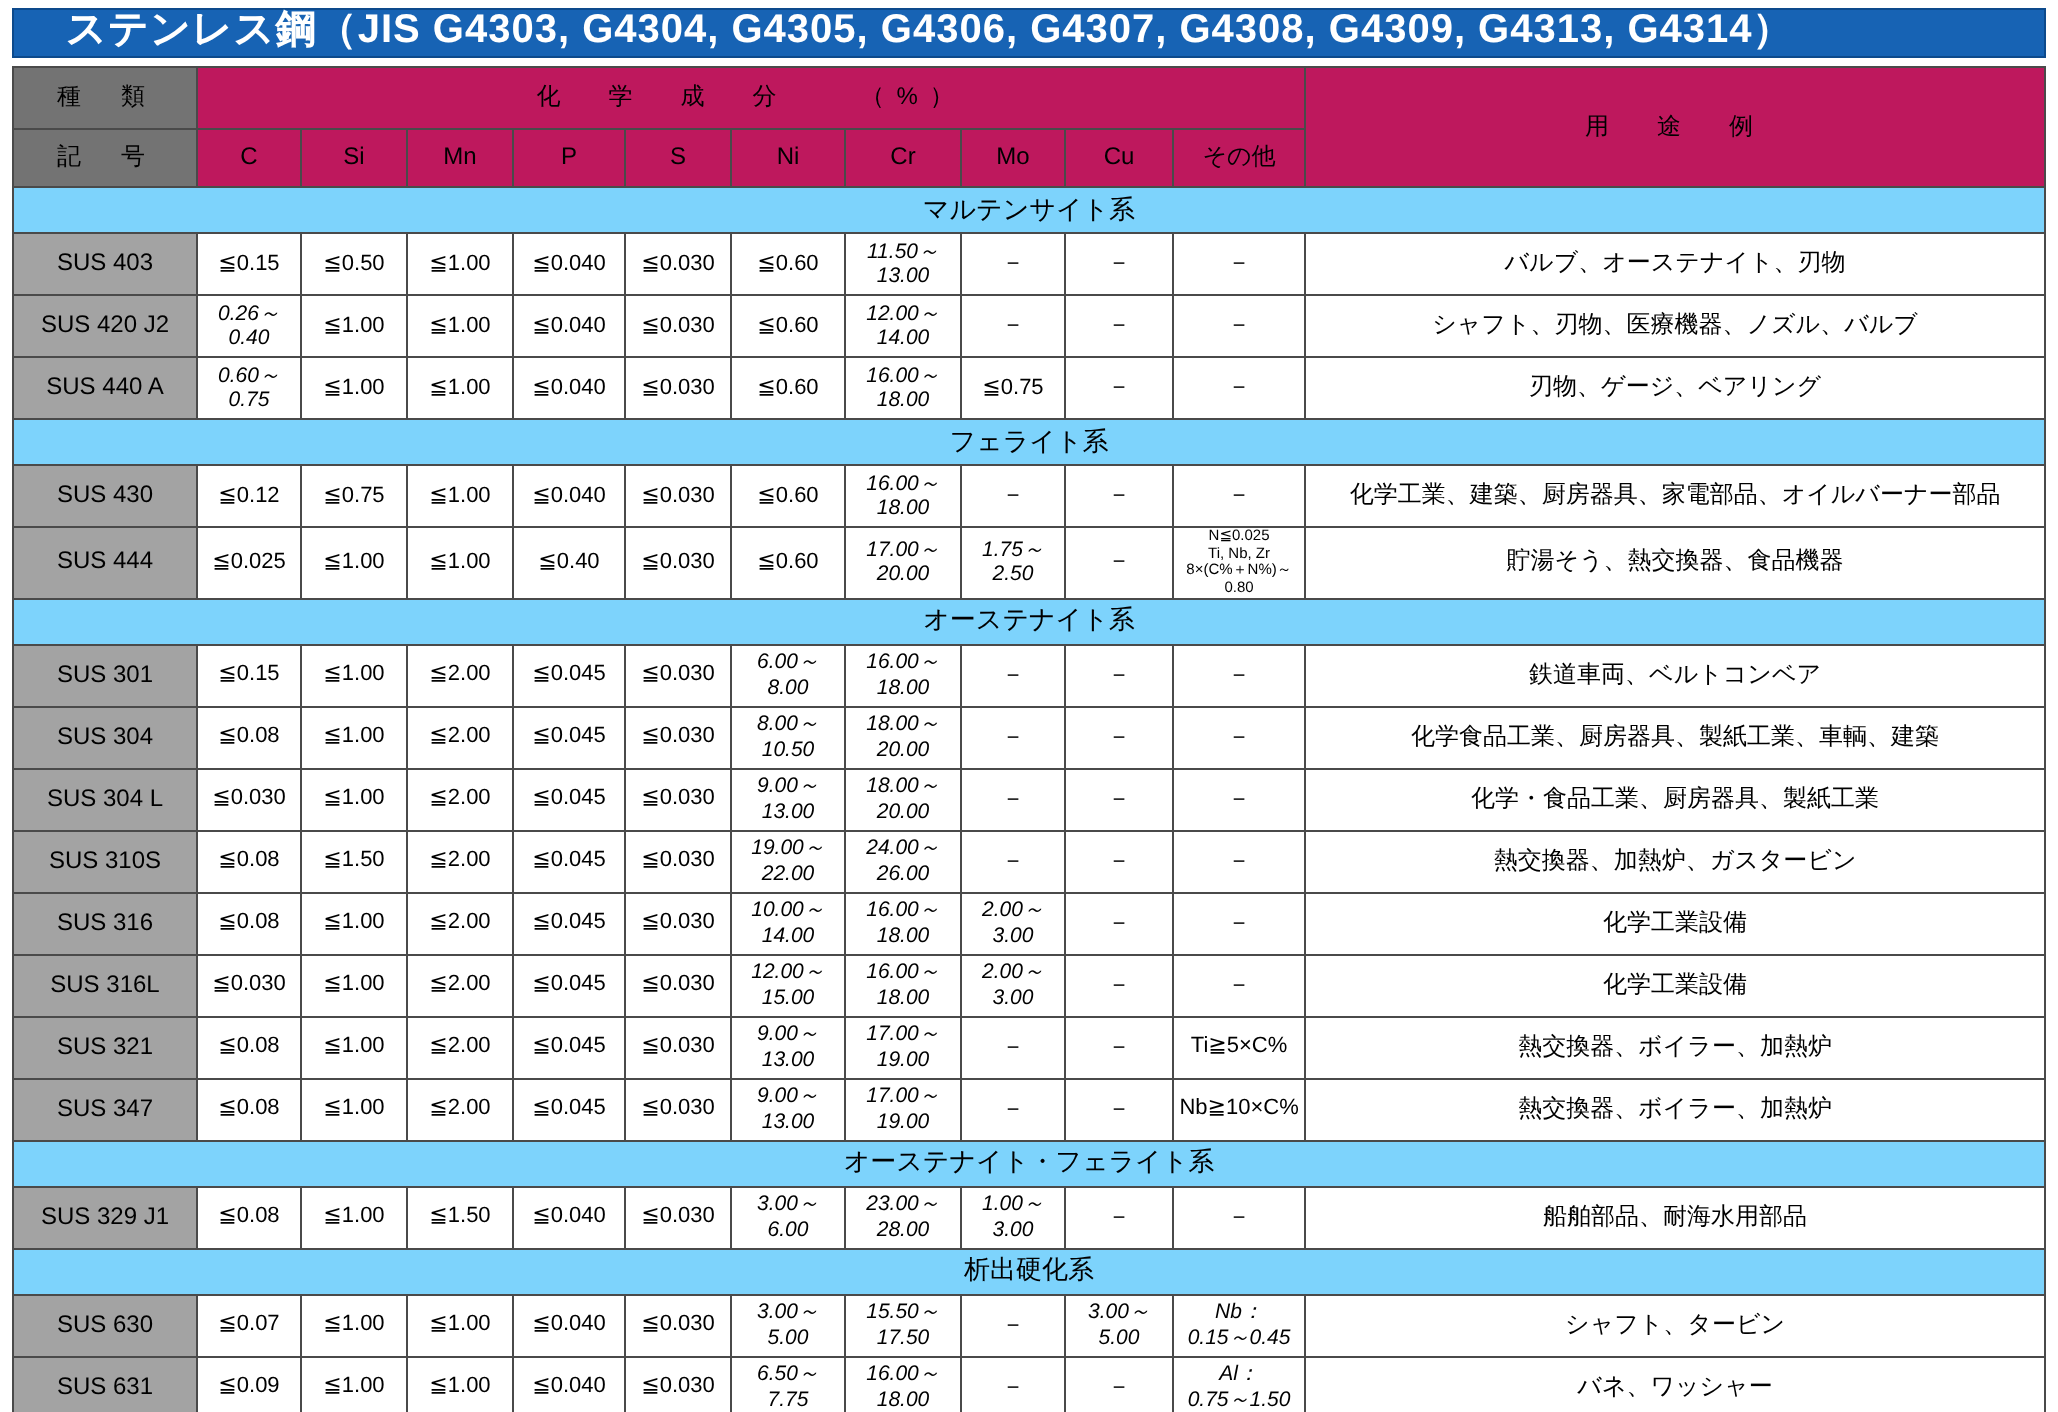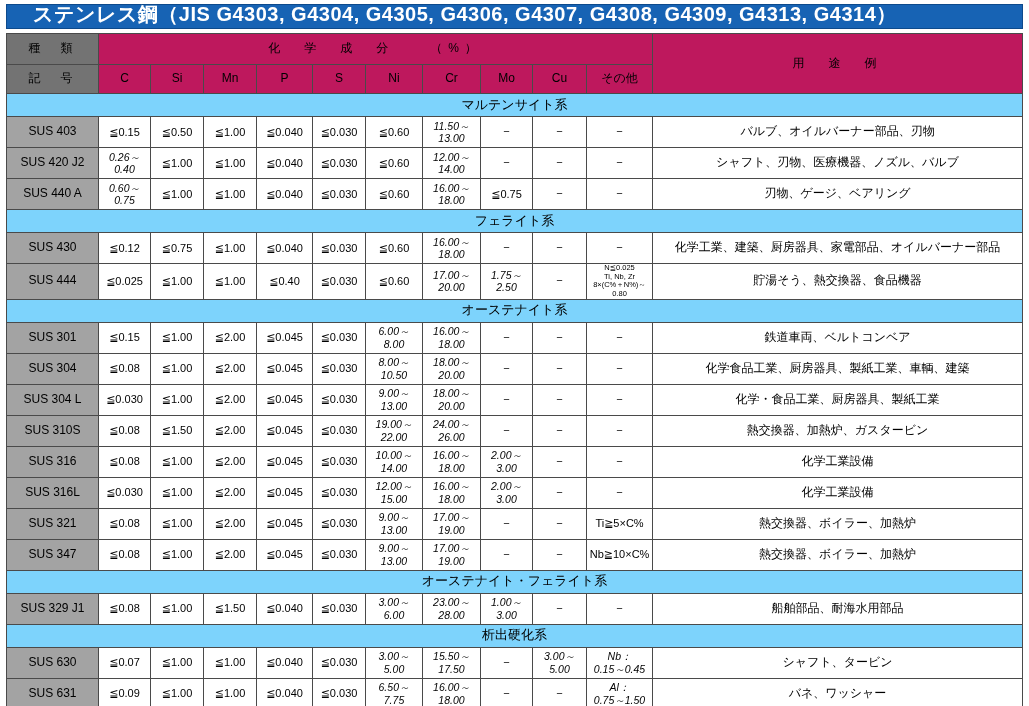--- a/index.html
+++ b/index.html
@@ -159,21 +159,21 @@
           <td class="num-cell">≦0.15</td>
           <td class="num-cell">≦0.50</td>
           <td class="num-cell">≦1.00</td>
           <td class="num-cell">≦0.040</td>
           <td class="num-cell">≦0.030</td>
           <td class="num-cell">≦0.60</td>
           <td class="two-line">11.50～<br>13.00</td>
           <td class="dash">－</td>
           <td class="dash">－</td>
           <td class="dash">－</td>
-          <td class="use-cell">バルブ、オイルバーナー部品、刃物</td>
+          <td class="use-cell">バルブ、オーステナイト、刃物</td>
         </tr>
         <tr class="row-h">
           <td class="code-cell">SUS 420 J2</td>
           <td class="two-line">0.26～<br>0.40</td>
           <td class="num-cell">≦1.00</td>
           <td class="num-cell">≦1.00</td>
           <td class="num-cell">≦0.040</td>
           <td class="num-cell">≦0.030</td>
           <td class="num-cell">≦0.60</td>
           <td class="two-line">12.00～<br>14.00</td>

